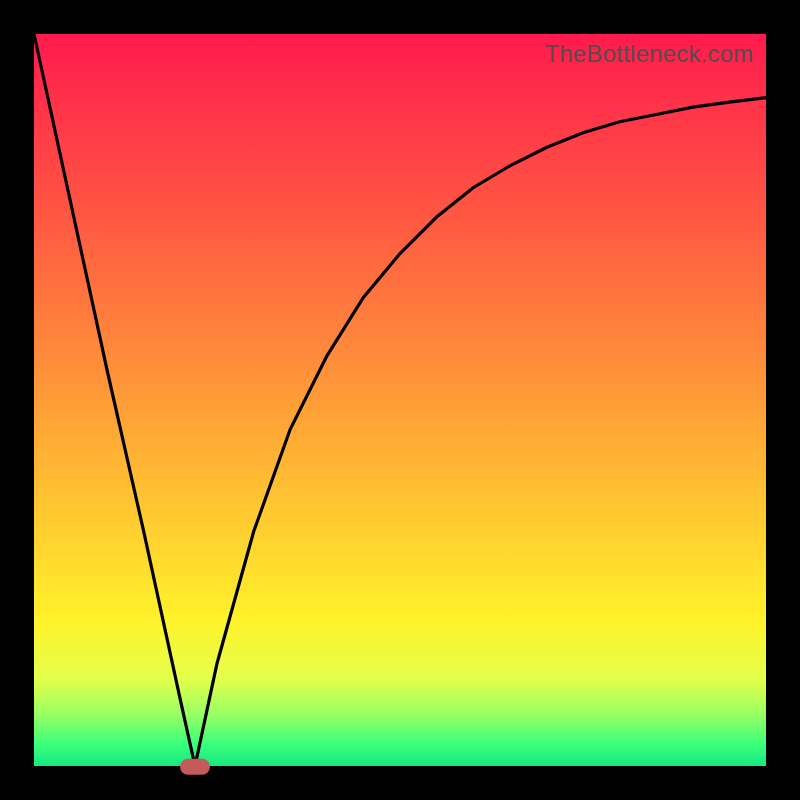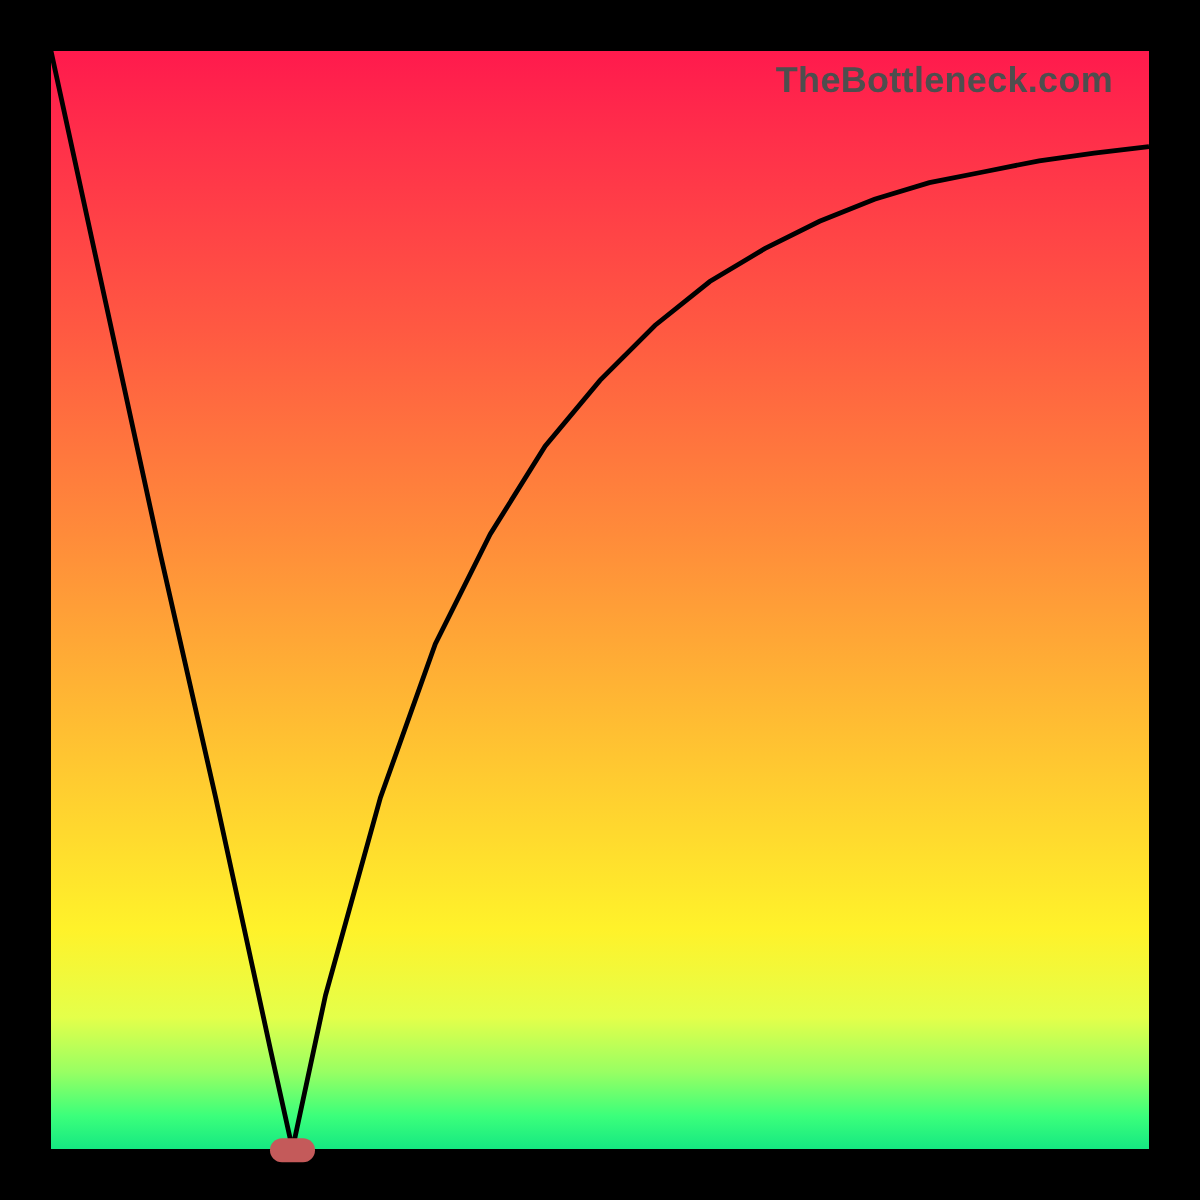--- a/index.html
+++ b/index.html
@@ -34,24 +34,24 @@
       #fff22a 80%,
       #e4ff4a 88%,
       #98ff63 93%,
       #3bff7b 97%,
       #15e882 100%
     );
   }
   .watermark {
     position: absolute;
     top: 6px;
-    right: 24px;
+    right: 12px;
     color: #4e4e4e;
     font-size: 24px;
-    font-weight: 700;
+    font-weight: 400;
     letter-spacing: 0.2px;
     user-select: none;
   }
   svg.curve {
     position: absolute;
     left: 0;
     top: 0;
     width: 732px;
     height: 732px;
     overflow: visible;

